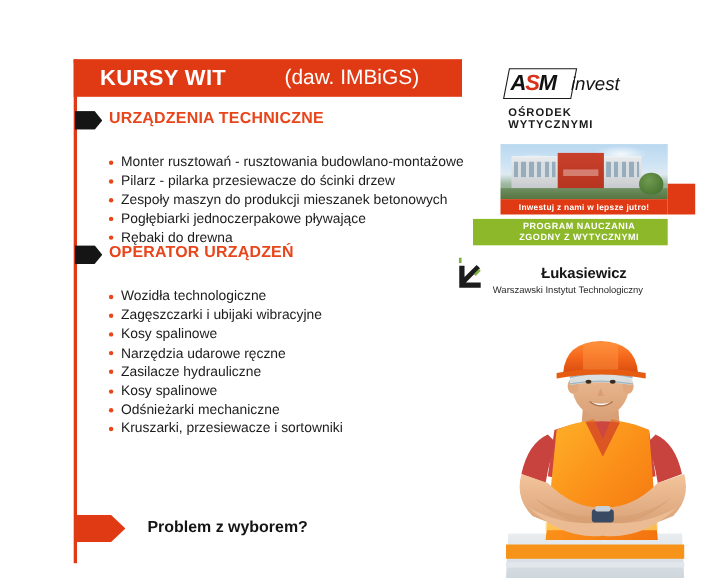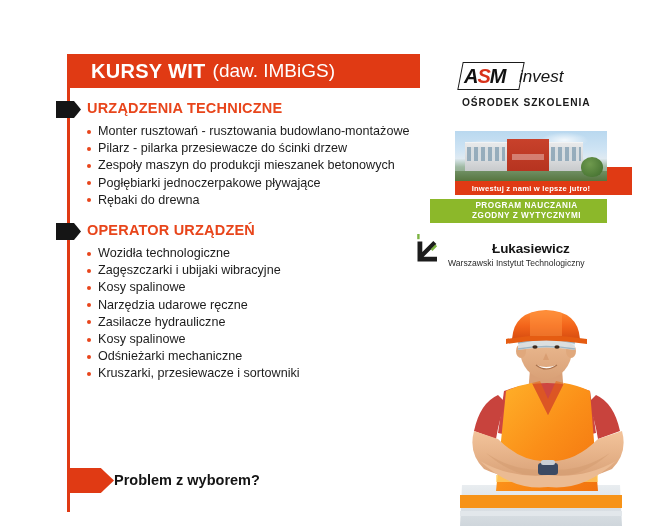--- a/index.html
+++ b/index.html
@@ -43,38 +43,39 @@
     position: absolute;
     left: 67px;
     top: 54px;
     width: 353px;
     height: 34px;
     background: #E03A14;
     display: flex;
     align-items: center;
     padding-left: 24px;
     box-sizing: border-box;
+    gap: 46px;
   }
   .title-bar .t-strong {
     color: #ffffff;
     font-weight: bold;
     font-size: 20px;
     letter-spacing: 0.3px;
   }
   .title-bar .t-light {
     color: #ffffff;
     font-weight: normal;
     font-size: 19px;
     margin-left: 7px;
   }
 
   
   .section {
     position: absolute;
-    left: 53px;
+    left: 65px;
   }
   .section-urz { top: 100px; }
   .section-op  { top: 222px; }
 
   .sec-head-row {
     display: flex;
     align-items: flex-start;
     height: 19px;
   }
   .arrow-marker {
@@ -90,21 +91,21 @@
     color: #E8451B;
     font-weight: bold;
     font-size: 14.5px;
     letter-spacing: 0.2px;
     margin-left: 6px;
     line-height: 17px;
   }
 
   .bullets {
     list-style: none;
-    margin: 4px 0 0 0;
+    margin: 20px 0 0 0;
     padding: 0 0 0 33px;
   }
   .bullets li {
     position: relative;
     font-size: 12.6px;
     color: #1c1c1c;
     line-height: 17.2px;
     padding-left: 12px;
     white-space: nowrap;
   }
@@ -127,21 +128,21 @@
     display: flex;
     align-items: center;
   }
   .cta-arrow {
     width: 44px;
     height: 25px;
     background: #E03A14;
     clip-path: polygon(0 0, 70% 0, 100% 50%, 70% 100%, 0 100%);
     flex: 0 0 auto;
   }
-  .cta-text { margin-left: 0; }
+  .cta-text { margin-left: 20px; }
   .cta-line1 {
     font-size: 14.5px;
     font-weight: bold;
     color: #141414;
     line-height: 17px;
   }
   .cta-line2 {
     font-size: 14px;
     line-height: 18px;
     color: #141414;
@@ -419,21 +420,21 @@
   </div>
 
   <div class="right-col">
 
     <div class="asm-logo">
       <div class="asm-mark">
         <div class="asm-box"></div>
         <div class="asm-letters"><span>A</span><span class="s-red">S</span><span>M</span></div>
         <div class="asm-invest">invest</div>
       </div>
-      <div class="asm-sub">OŚRODEK SZKOLENIA</div>
+      <div class="asm-sub">OŚRODEK WYTYCZNYMI</div>
     </div>
 
     <div class="building-wrap">
       <div class="building-photo">
         <div class="bld-sky-cloud"></div>
         <div class="bld-main"></div>
         <div class="bld-win"></div>
         <div class="bld-win2"></div>
         <div class="bld-redface"></div>
         <div class="bld-ground"></div>

